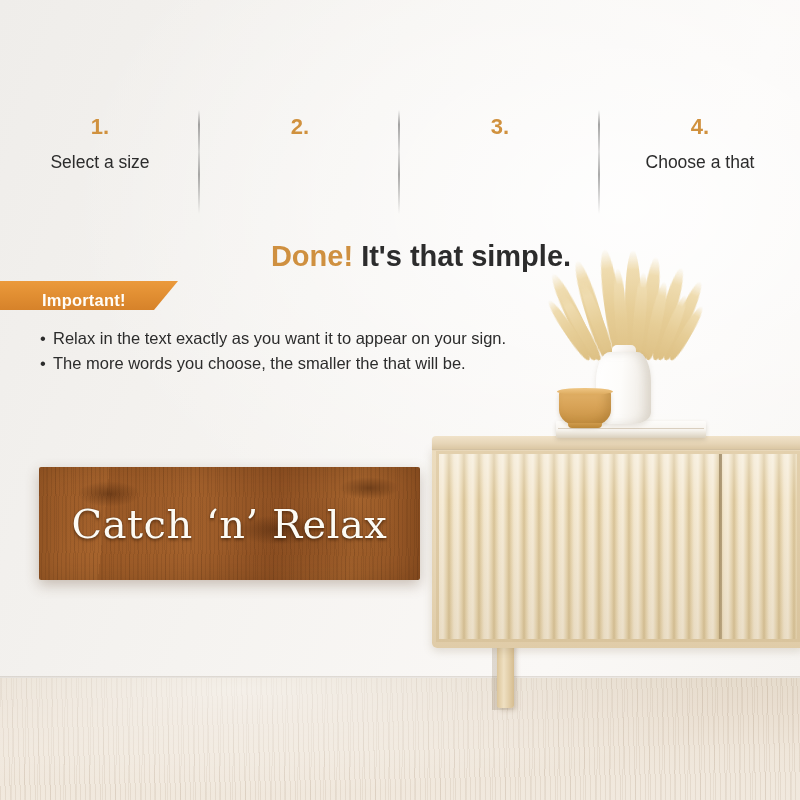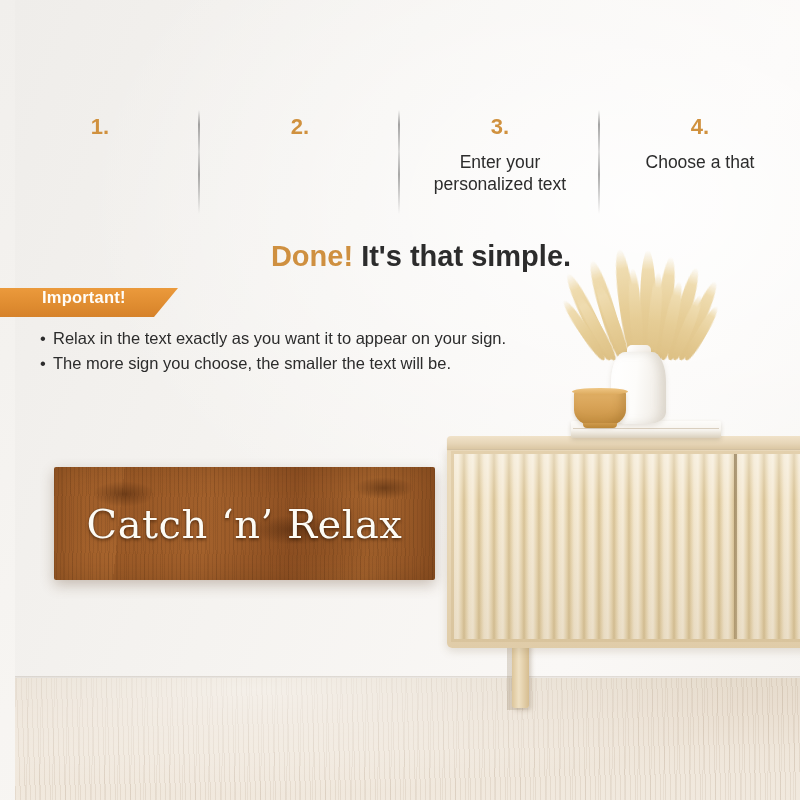--- a/index.html
+++ b/index.html
@@ -5,21 +5,21 @@
   html,body{margin:0;padding:0;}
   body{
     width:800px;height:800px;overflow:hidden;
     font-family:"Liberation Sans", sans-serif;
     background:#f4f2ef;
   }
   #stage{position:relative;width:800px;height:800px;overflow:hidden;
     background:linear-gradient(135deg,#f1efec 0%,#f7f5f2 45%,#faf8f6 100%);}
 
   
-  .scene{position:absolute;left:15px;top:0;width:664px;height:800px;}
+  .scene{position:absolute;left:0;top:0;width:664px;height:800px;}
   .wall{position:absolute;left:0;top:0;width:800px;height:690px;
     background:linear-gradient(110deg,#efedea 0%,#f5f3f0 40%,#faf8f6 75%,#f6f4f1 100%);}
   .wall-shade{position:absolute;left:0;top:0;width:800px;height:690px;
     background:radial-gradient(ellipse 900px 620px at 78% 30%,rgba(255,255,255,.85) 0%,rgba(255,255,255,0) 62%);}
 
   .floor{position:absolute;left:0;top:678px;width:800px;height:122px;
     background:
       repeating-linear-gradient(88deg, rgba(170,146,120,.17) 0px, rgba(170,146,120,.17) 1px, rgba(0,0,0,0) 1px, rgba(0,0,0,0) 5px),
       repeating-linear-gradient(91deg, rgba(150,126,100,.10) 0px, rgba(150,126,100,.10) 1px, rgba(0,0,0,0) 1px, rgba(0,0,0,0) 13px),
       linear-gradient(180deg,#e6dccd 0%,#e9ded0 22%,#efe6da 60%,#f1e9de 100%);}
@@ -113,22 +113,22 @@
     background:linear-gradient(180deg,rgba(120,120,120,0) 0%,rgba(110,110,110,.62) 14%,
       rgba(150,150,150,.30) 40%,rgba(110,110,110,.58) 62%,rgba(120,120,120,0) 100%);}
 
   .done{position:absolute;left:0;top:240px;width:800px;text-align:center;
     font-size:29px;font-weight:700;color:#2c2c2c;padding-left:21px;}
   .done .hl{color:#cf9040;}
 
   .ribbon{position:absolute;left:0;top:281px;height:29px;width:178px;
     background:linear-gradient(180deg,#eb9a3c 0%,#e08d31 55%,#d6822a 100%);
     clip-path:polygon(0 0,178px 0,154px 100%,0 100%);
-    display:flex;align-items:flex-start;
-    box-shadow:0 1px 3px rgba(140,92,20,.25);margin-top:7px;}
+    display:flex;align-items:flex-end;
+    box-shadow:0 1px 3px rgba(140,92,20,.25);}
   .ribbon span{margin-left:42px;font-size:16.5px;font-weight:700;color:#fffdf8;letter-spacing:.2px;}
 
   .bullets{position:absolute;left:40px;top:326px;width:620px;}
   .bullet{font-size:16.5px;color:#2c2c2c;line-height:1.52;display:flex;}
   .bullet .dot{width:13px;flex:0 0 13px;}
 </style>
 </head>
 <body>
 
 <div id="stage">
@@ -181,29 +181,29 @@
       <div class="sign-knot" style="left:196px;top:48px;width:88px;height:30px;"></div>
       <div class="sign-knot" style="left:300px;top:10px;width:60px;height:22px;"></div>
       <div class="sign-text">Catch ‘n’ Relax</div>
     </div>
   </div>
 
 
   <div class="steps" id="steps">
       <div class="step">
         <div class="step-num">1.</div>
+        <div class="step-label">Select a size</div>
         <div class="divider"></div>
       </div>
       <div class="step">
         <div class="step-num">2.</div>
         <div class="divider"></div>
       </div>
       <div class="step">
         <div class="step-num">3.</div>
-        <div class="step-label">Enter your<br>personalized text</div>
         <div class="divider"></div>
       </div>
       <div class="step">
         <div class="step-num">4.</div>
         <div class="step-label">Choose a that</div>
       </div>
     </div>
 
   <div class="done">
     <span class="hl">Done!</span>
@@ -214,17 +214,17 @@
     <span>Important!</span>
   </div>
 
   <div class="bullets" id="bullets">
       <div class="bullet">
         <span class="dot">•</span>
         <span>Relax in the text exactly as you want it to appear on your sign.</span>
       </div>
       <div class="bullet">
         <span class="dot">•</span>
-        <span>The more sign you choose, the smaller the text will be.</span>
+        <span>The more words you choose, the smaller the that will be.</span>
       </div>
     </div>
 
 </div>
 
 </body></html>

